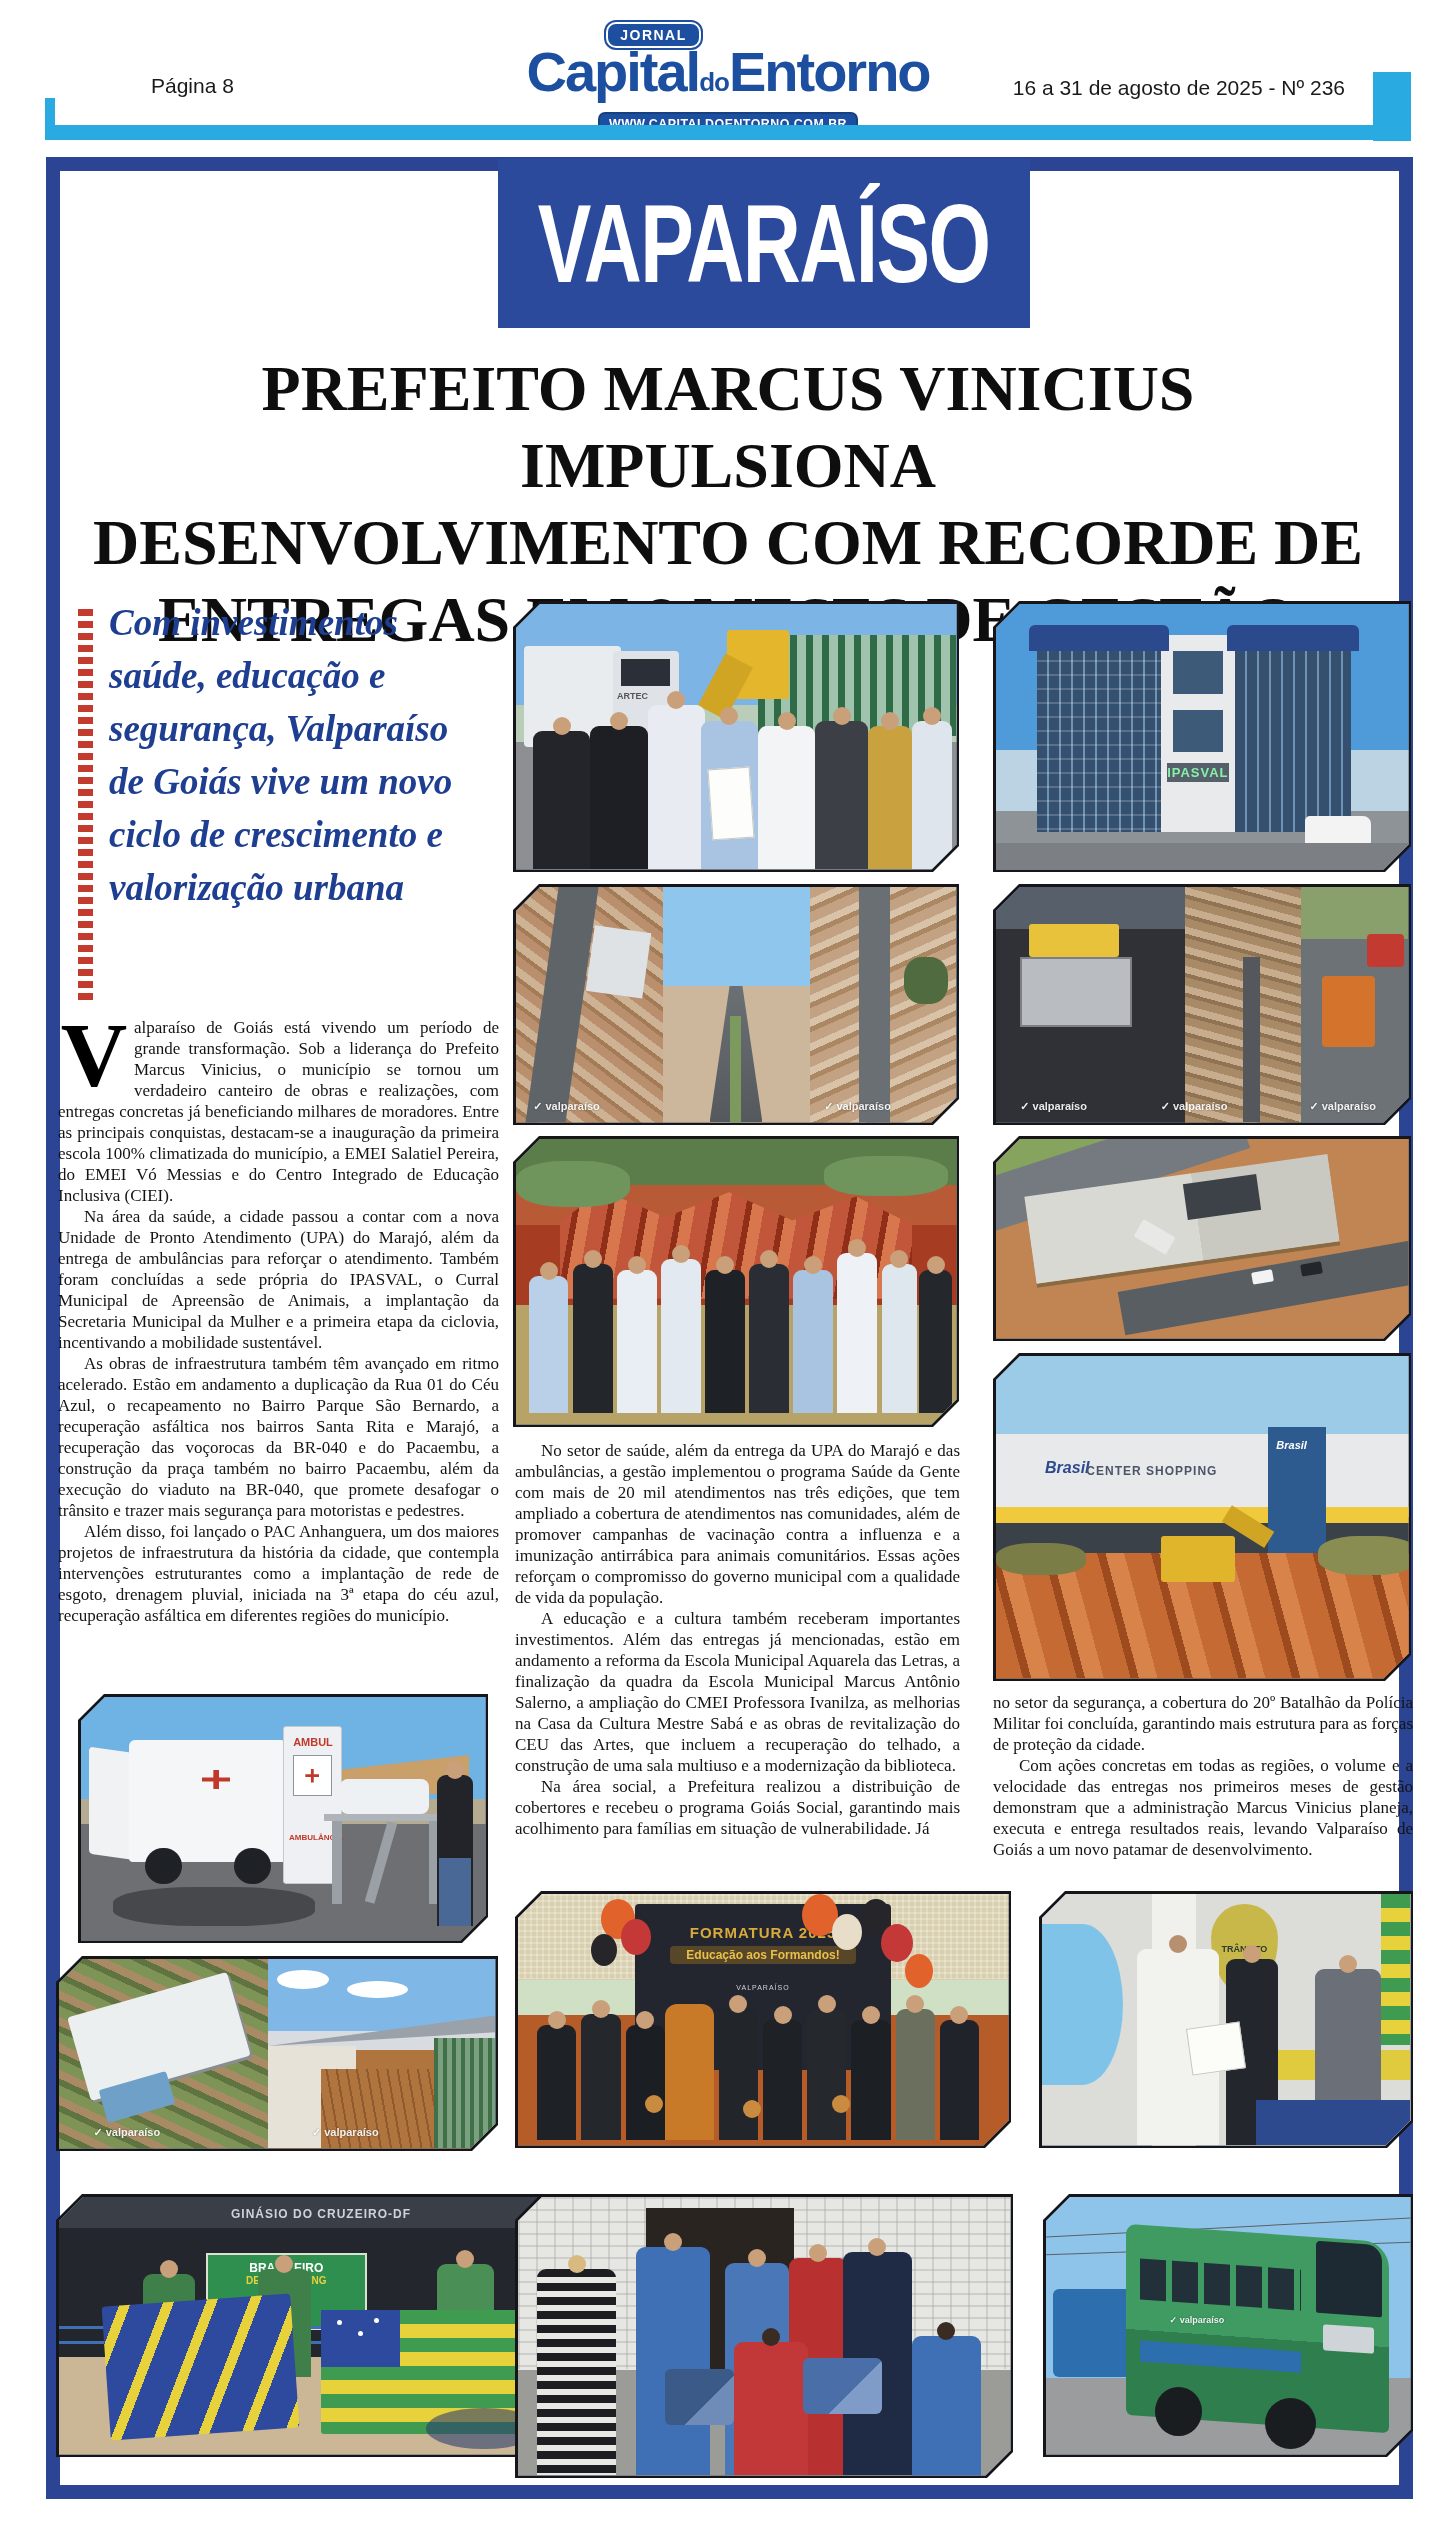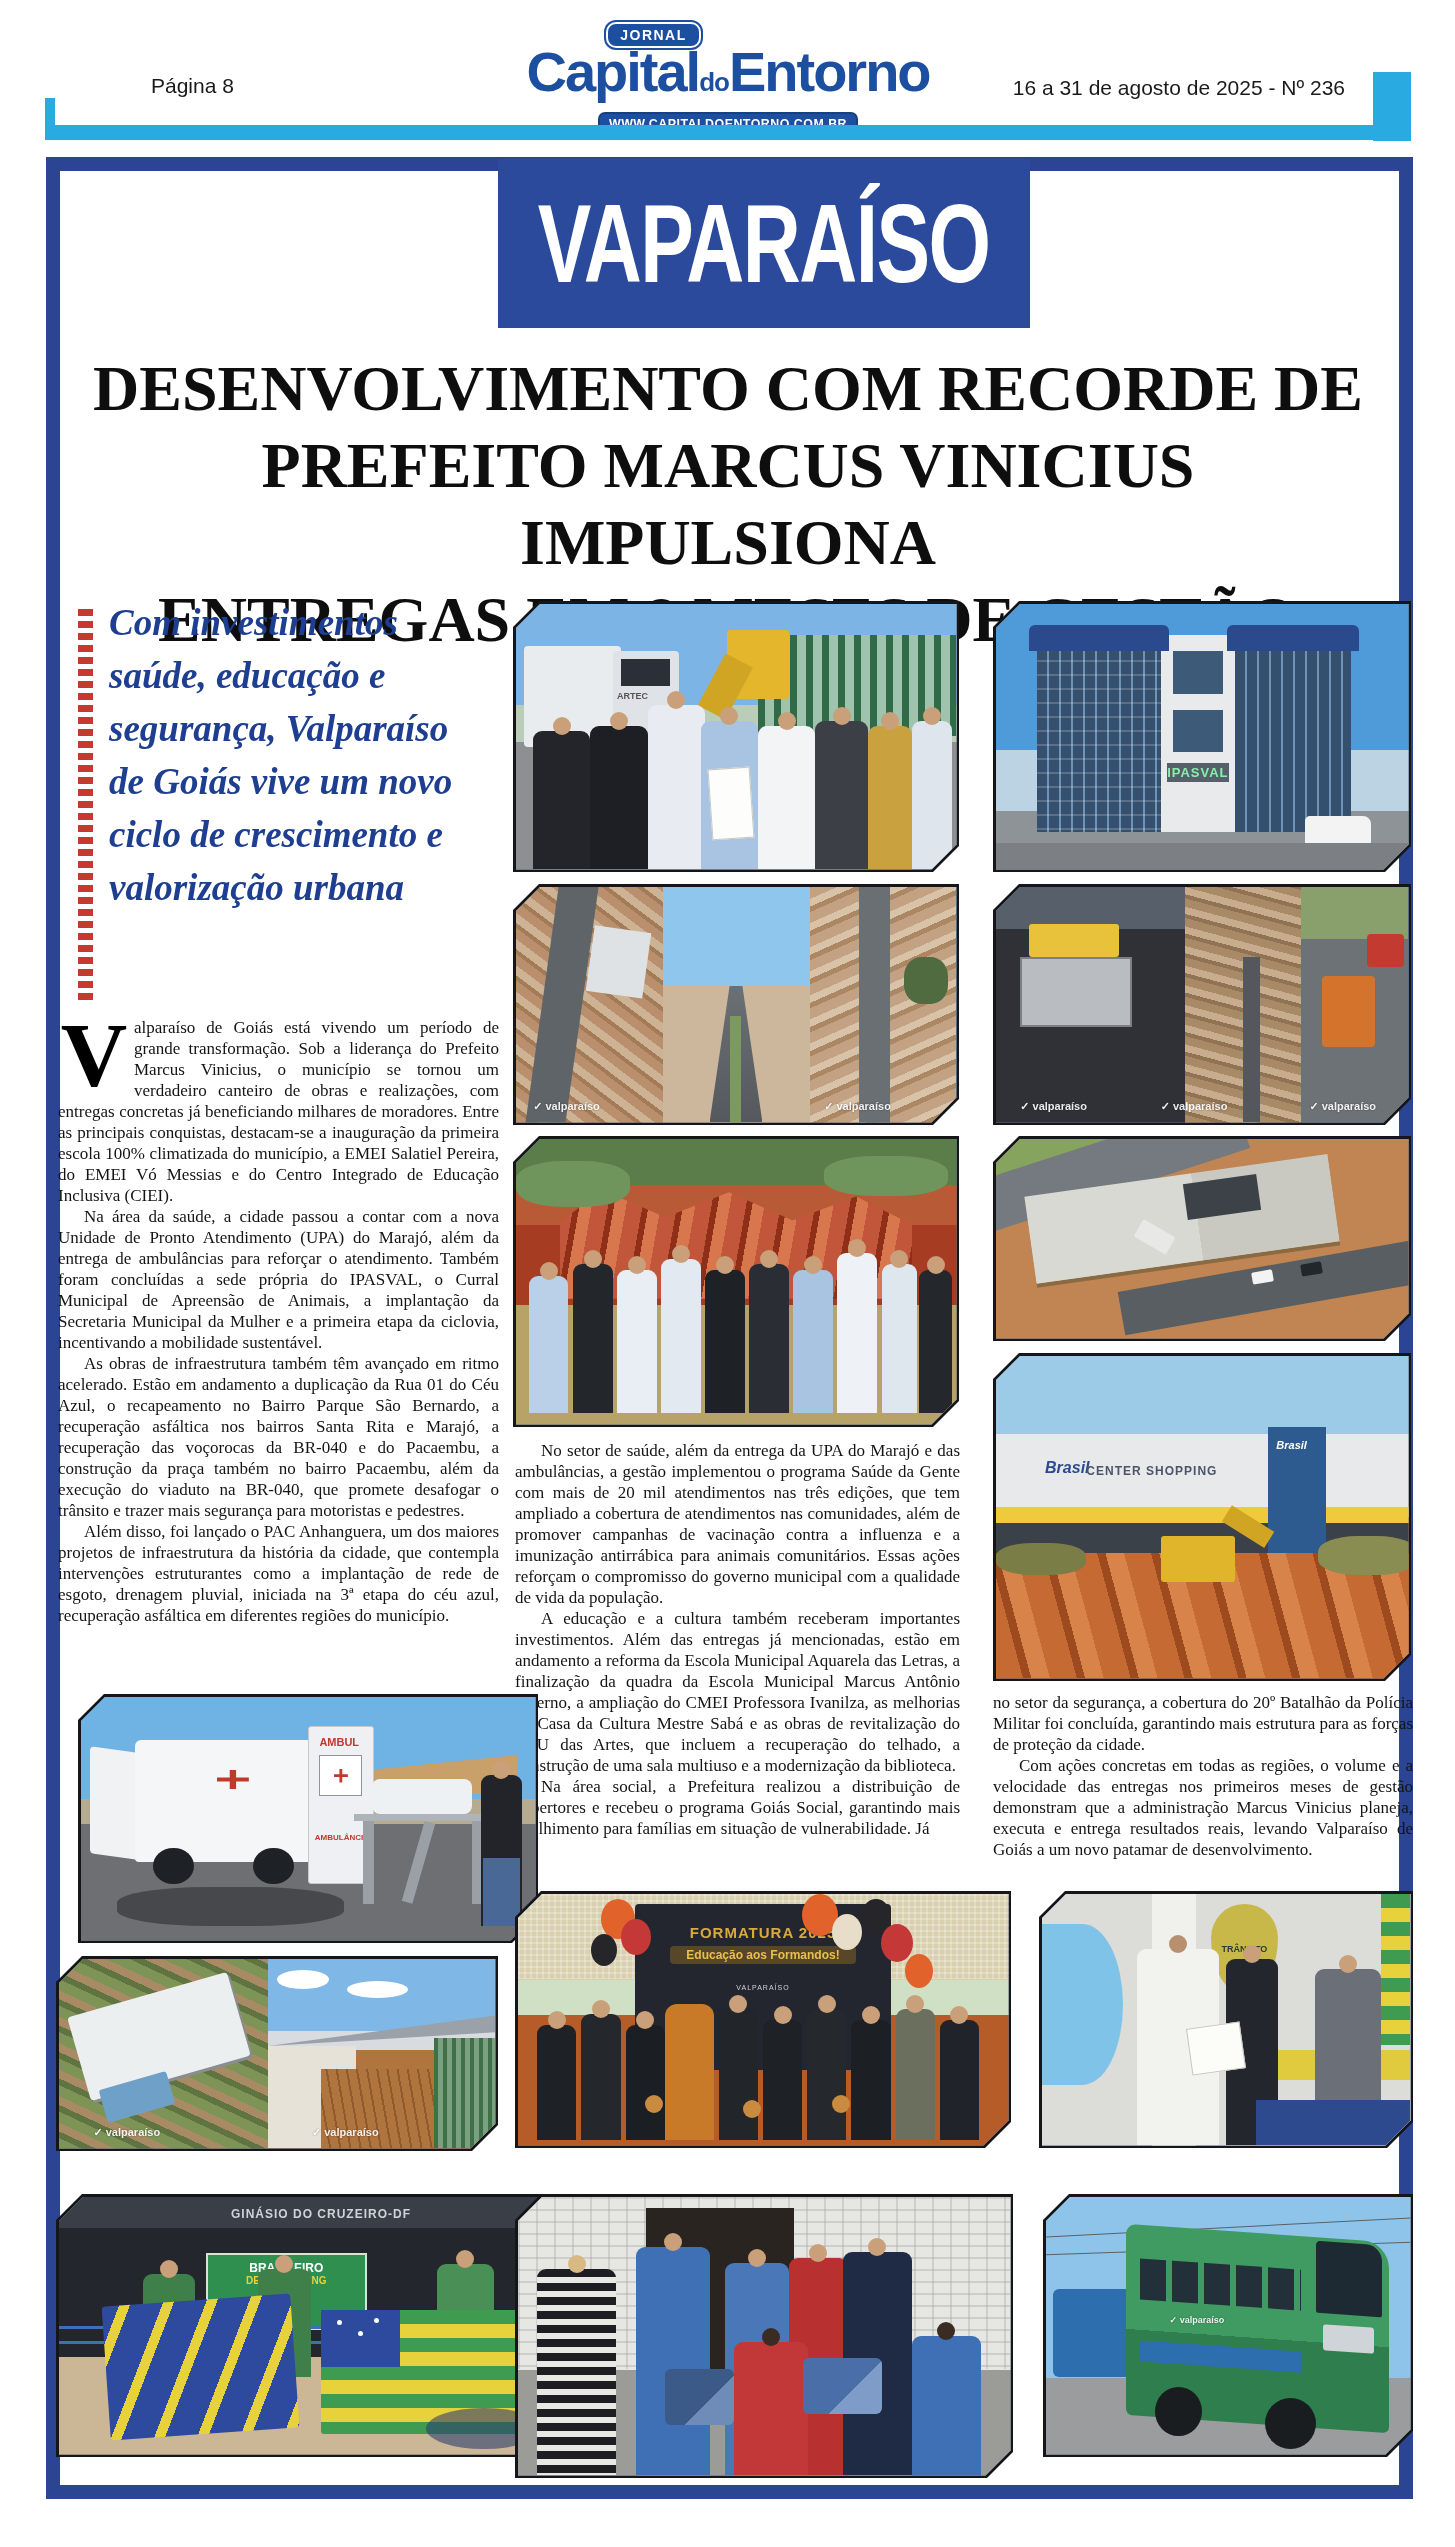--- a/index.html
+++ b/index.html
@@ -71,22 +71,22 @@
   <div class="cyan abs" style="left:45px;top:125px;width:1366px;height:15px;"></div>
   <div class="cyan abs" style="left:1373px;top:72px;width:38px;height:69px;"></div>
 
   <div class="mainbox"></div>
 
   <div class="banner">
     <span>VAPARAÍSO</span>
   </div>
 
   <div class="headline">
+    <div>PREFEITO MARCUS VINICIUS IMPULSIONA</div>
     <div>DESENVOLVIMENTO COM RECORDE DE</div>
-    <div>PREFEITO MARCUS VINICIUS IMPULSIONA</div>
     <div>ENTREGAS EM 8 MESES DE GESTÃO</div>
   </div>
 
   <div class="leadbar"></div>
   <div class="lead">
     <div>Com investimentos</div>
     <div>saúde, educação e</div>
     <div>segurança, Valparaíso</div>
     <div>de Goiás vive um novo</div>
     <div>ciclo de crescimento e</div>
@@ -225,21 +225,21 @@
       <div class="abs" style="left:12%;top:32%;font-size:16px;font-weight:bold;font-style:italic;color:#2d4a8e;">Brasil</div>
       <div class="abs" style="left:22%;top:33.5%;font-size:12px;font-weight:bold;letter-spacing:1px;color:#4a5568;">CENTER SHOPPING</div>
       <div class="abs" style="left:0;top:61%;width:100%;height:39%;background:repeating-linear-gradient(75deg,#c56a33 0 26px,#9c4a1e 26px 34px,#d8834a 34px 52px);"></div>
       <div class="abs" style="left:40%;top:56%;width:18%;height:14%;background:#e0b52c;border-radius:3px;"></div>
       <div class="abs" style="left:55%;top:50%;width:12%;height:6%;background:#d0a524;transform:rotate(32deg);"></div>
       <div class="abs" style="left:0%;top:58%;width:22%;height:10%;background:#7a7d46;border-radius:40%;"></div>
       <div class="abs" style="left:78%;top:56%;width:24%;height:12%;background:#8a8d52;border-radius:40%;"></div>
     </div>
   </div>
 
-  <div class="ph" style="left:78px;top:1694px;width:460px;height:249px;">
+  <div class="ph" style="left:78px;top:1694px;width:410px;height:249px;">
     <div class="pi">
       <div class="abs" style="inset:0;background:linear-gradient(180deg,#6fb2e4 0 42%,#b5ab91 42% 52%,#6e6f72 52% 100%);"></div>
       <div class="abs" style="left:62%;top:24%;width:34%;height:16%;background:#c9a06a;clip-path:polygon(0 40%,100% 0,100% 100%,0 100%);"></div>
       <div class="abs" style="left:2%;top:22%;width:12%;height:44%;background:#f0f2f4;border-radius:4px;transform:skewY(8deg);"></div>
       <div class="abs" style="left:12%;top:18%;width:40%;height:50%;background:#f4f6f8;border-radius:6px 10px 4px 4px;"></div>
       <div class="abs" style="left:30%;top:30%;width:7%;height:8%;background:#c0392b;clip-path:polygon(40% 0,60% 0,60% 40%,100% 40%,100% 60%,60% 60%,60% 100%,40% 100%,40% 60%,0 60%,0 40%,40% 40%);"></div>
       <div class="abs" style="left:50%;top:12%;width:14%;height:64%;background:#eef0f3;border:1px solid #c5c9ce;border-radius:3px;"></div>
       <div class="abs" style="left:52.5%;top:16%;color:#c0392b;font-weight:bold;font-size:11px;">AMBUL</div>
       <div class="abs" style="left:52.5%;top:24%;width:9%;height:16%;background:#fff;border:1px solid #8f949a;display:flex;align-items:center;justify-content:center;">
           <div style="width:14px;height:14px;background:#c0392b;clip-path:polygon(40% 0,60% 0,60% 40%,100% 40%,100% 60%,60% 60%,60% 100%,40% 100%,40% 60%,0 60%,0 40%,40% 40%);"></div>

